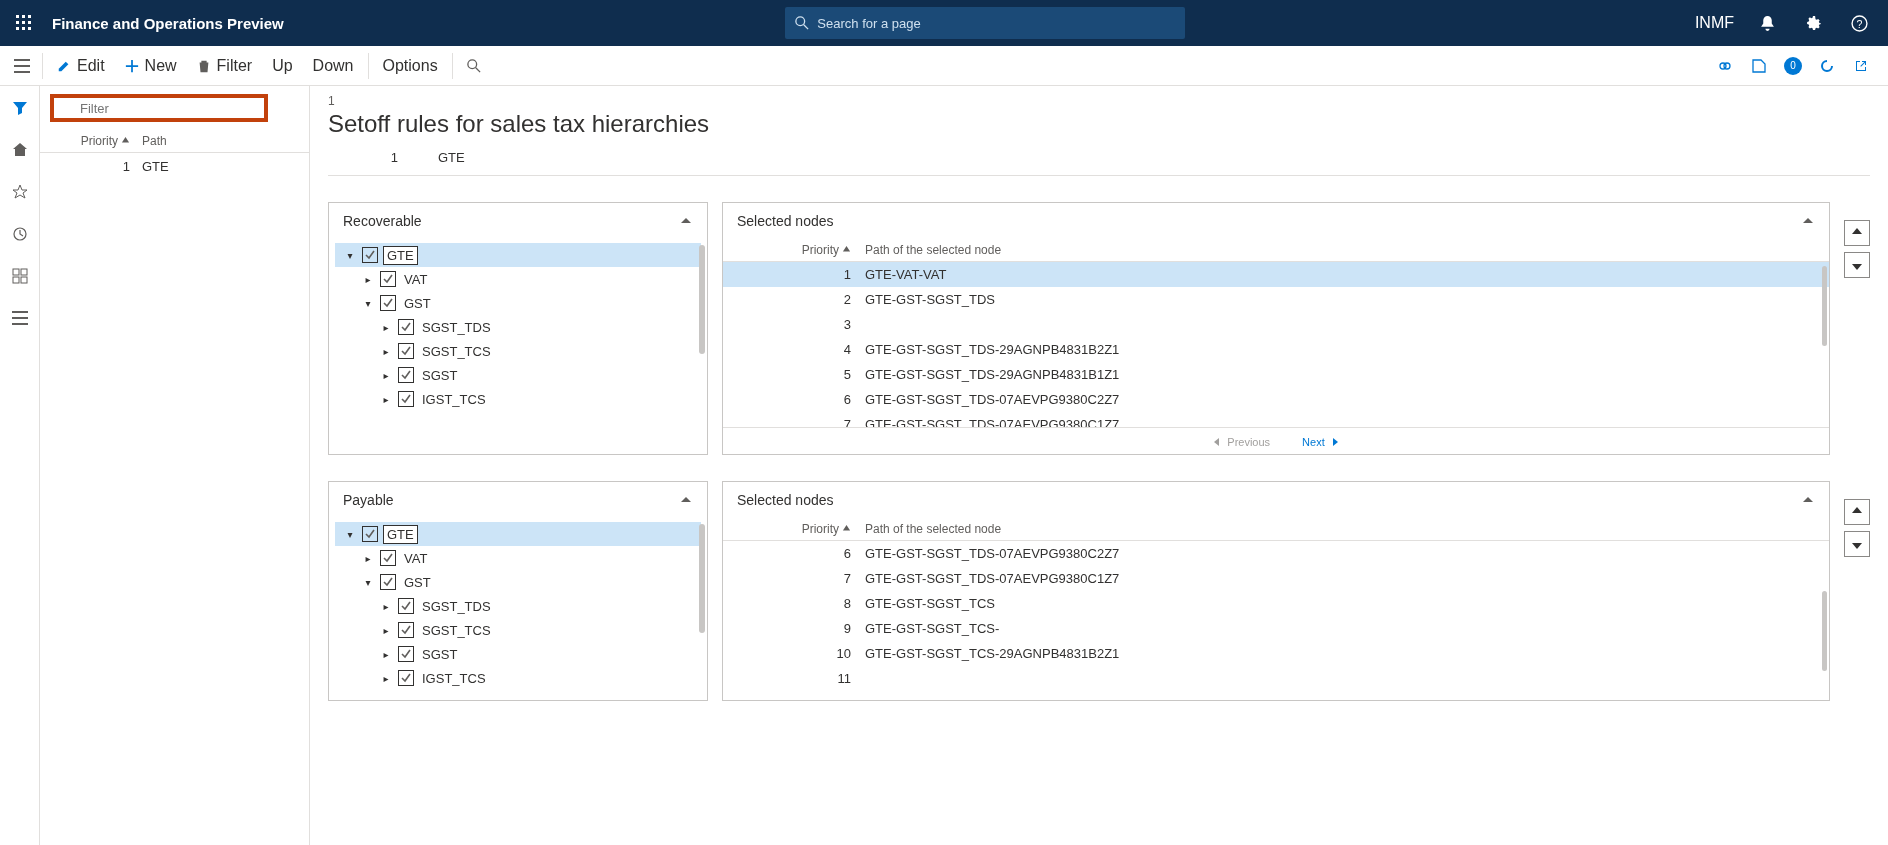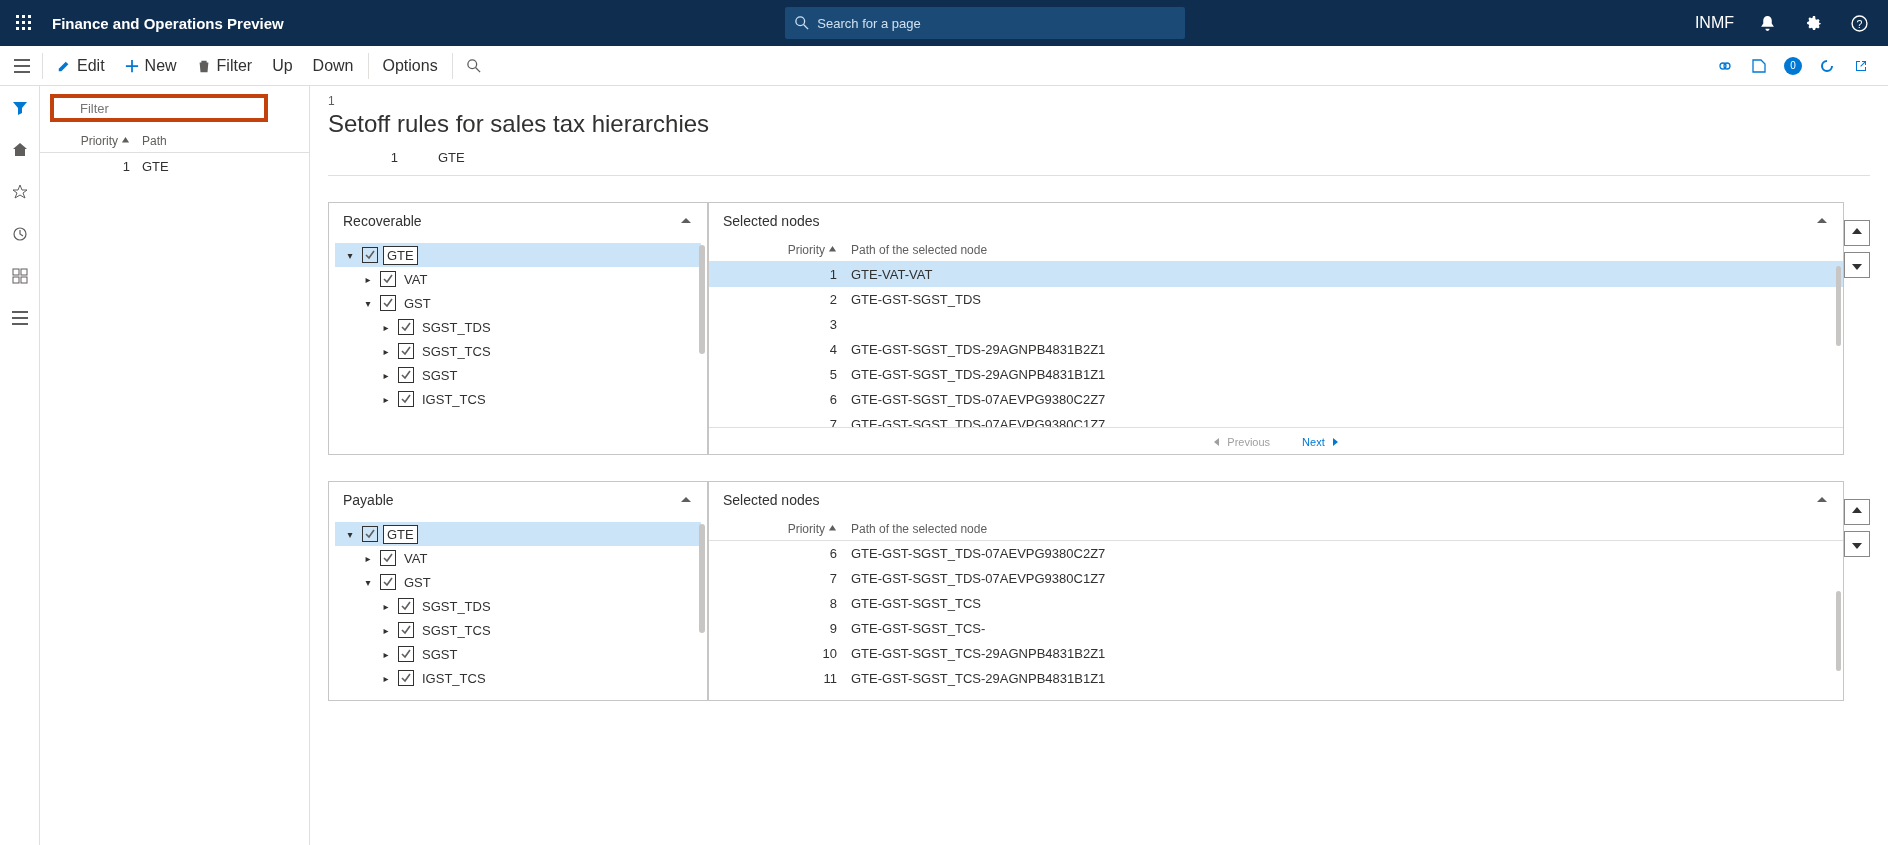--- a/index.html
+++ b/index.html
@@ -57,21 +57,21 @@
 .lr-name { flex: 1; padding-left: 12px; }
 
 .detail { flex: 1; padding: 8px 18px 18px 18px; overflow: auto; background: #fff; }
 .detail-num { font-size: 12px; color: #605e5c; margin-bottom: 2px; }
 .page-title { font-size: 24px; font-weight: 400; color: #323130; margin-bottom: 6px; }
 .page-subhdr { display: flex; gap: 40px; border-bottom: 1px solid #e1dfdd; padding: 6px 0 10px 0; margin-bottom: 14px; }
 .subhdr-col { font-size: 13px; min-width: 70px; }
 .subhdr-col .v { display: block; text-align: right; }
 .subhdr-col.left .v { text-align: left; }
 
-.row2 { display: flex; margin-bottom: 14px; margin-top: 26px; }
+.row2 { display: flex; gap: 14px; margin-bottom: 14px; margin-top: 26px; }
 .card { border: 1px solid #c8c6c4; background: #fff; flex: 1; }
 .card-hdr { display: flex; align-items: center; justify-content: space-between; padding: 10px 14px; background: #fff; }
 .card-title { font-size: 14px; font-weight: 400; color: #323130; }
 .chev { width: 14px; height: 14px; display: flex; align-items: center; justify-content: center; cursor: pointer; }
 .chev svg { width: 12px; height: 12px; fill: #605e5c; }
 .card-body { padding: 4px 6px 10px 6px; position: relative; }
 
 .tree { font-size: 13px; }
 .tree-node { display: flex; align-items: center; height: 24px; }
 .tree-node.sel { background: #cce4f7; }
@@ -577,21 +577,20 @@
             <div class="grid-row">
               <div class="gr-priority">9</div>
               <div class="gr-path">GTE-GST-SGST_TCS-</div>
             </div>
             <div class="grid-row">
               <div class="gr-priority">10</div>
               <div class="gr-path">GTE-GST-SGST_TCS-29AGNPB4831B2Z1</div>
             </div>
             <div class="grid-row">
               <div class="gr-priority">11</div>
-              <div class="gr-path">GTE-GST-SGST_TCS-29AGNPB4831B1Z1</div>
             </div>
             <div class="grid-scroll"></div>
         </div>
       </div>
 
       <div class="updown">
         <div class="ud-btn">
             <svg viewBox="0 0 12 12">
               <path d="M6 1l5 6H1z"></path>
             </svg>

